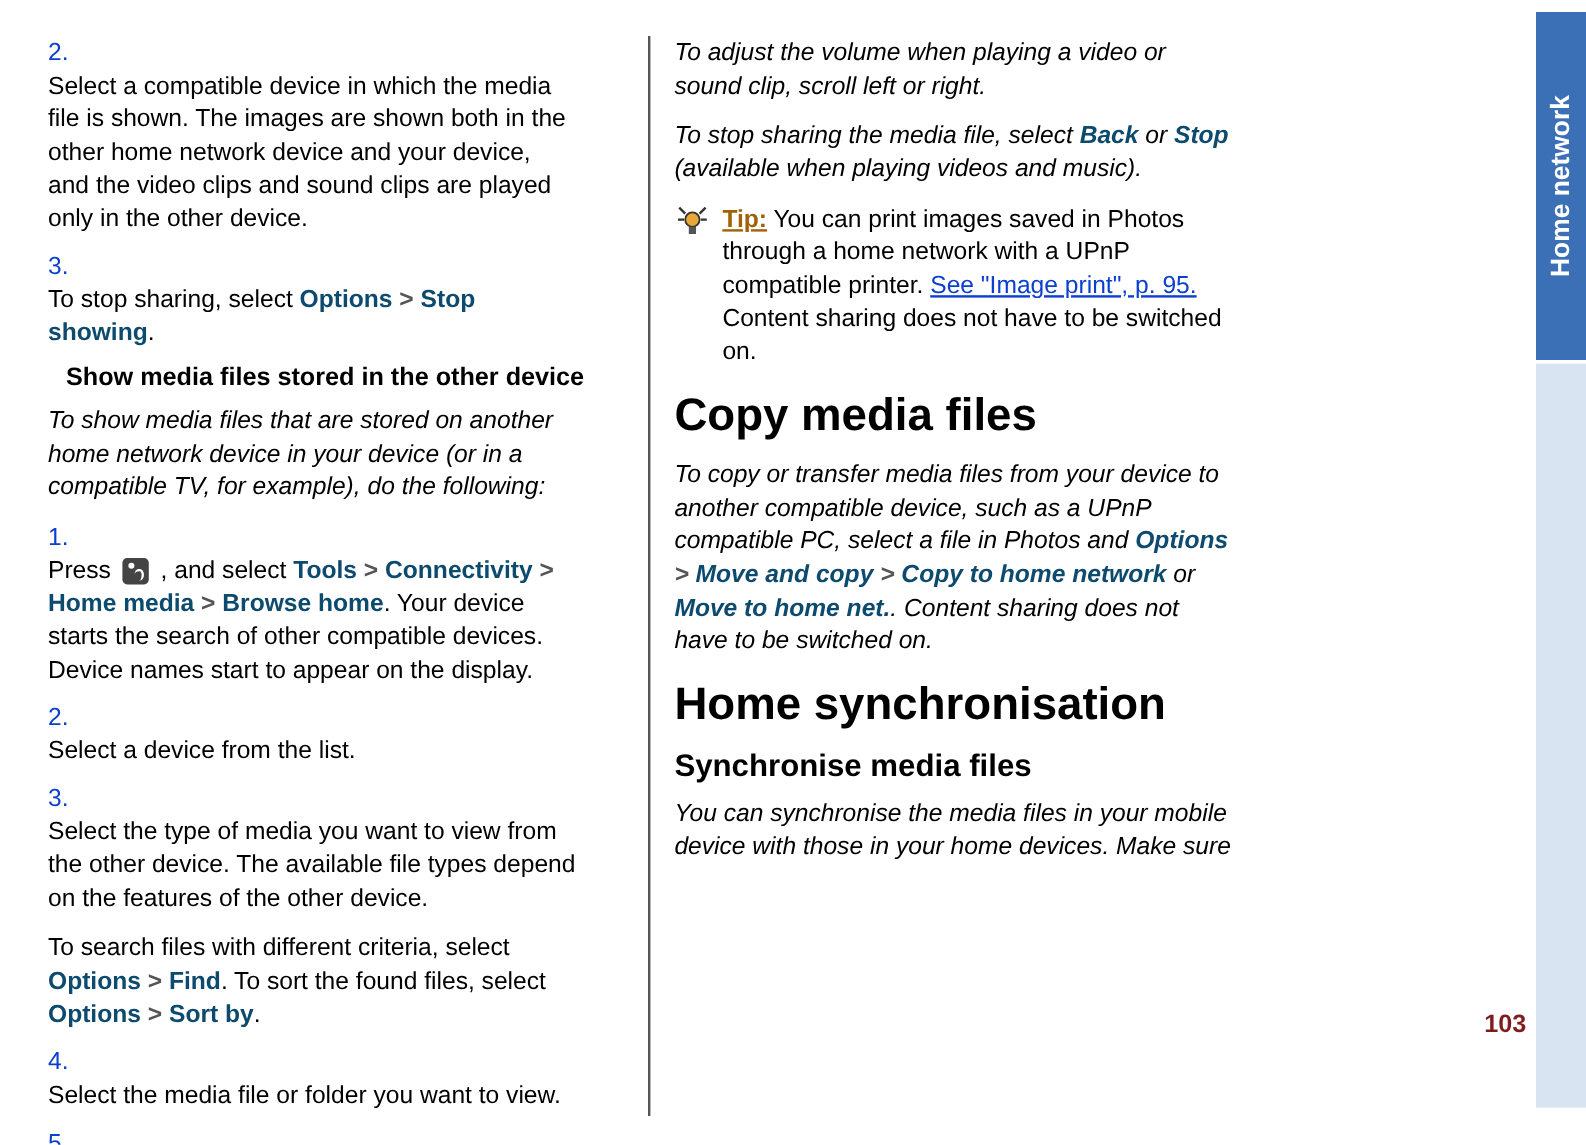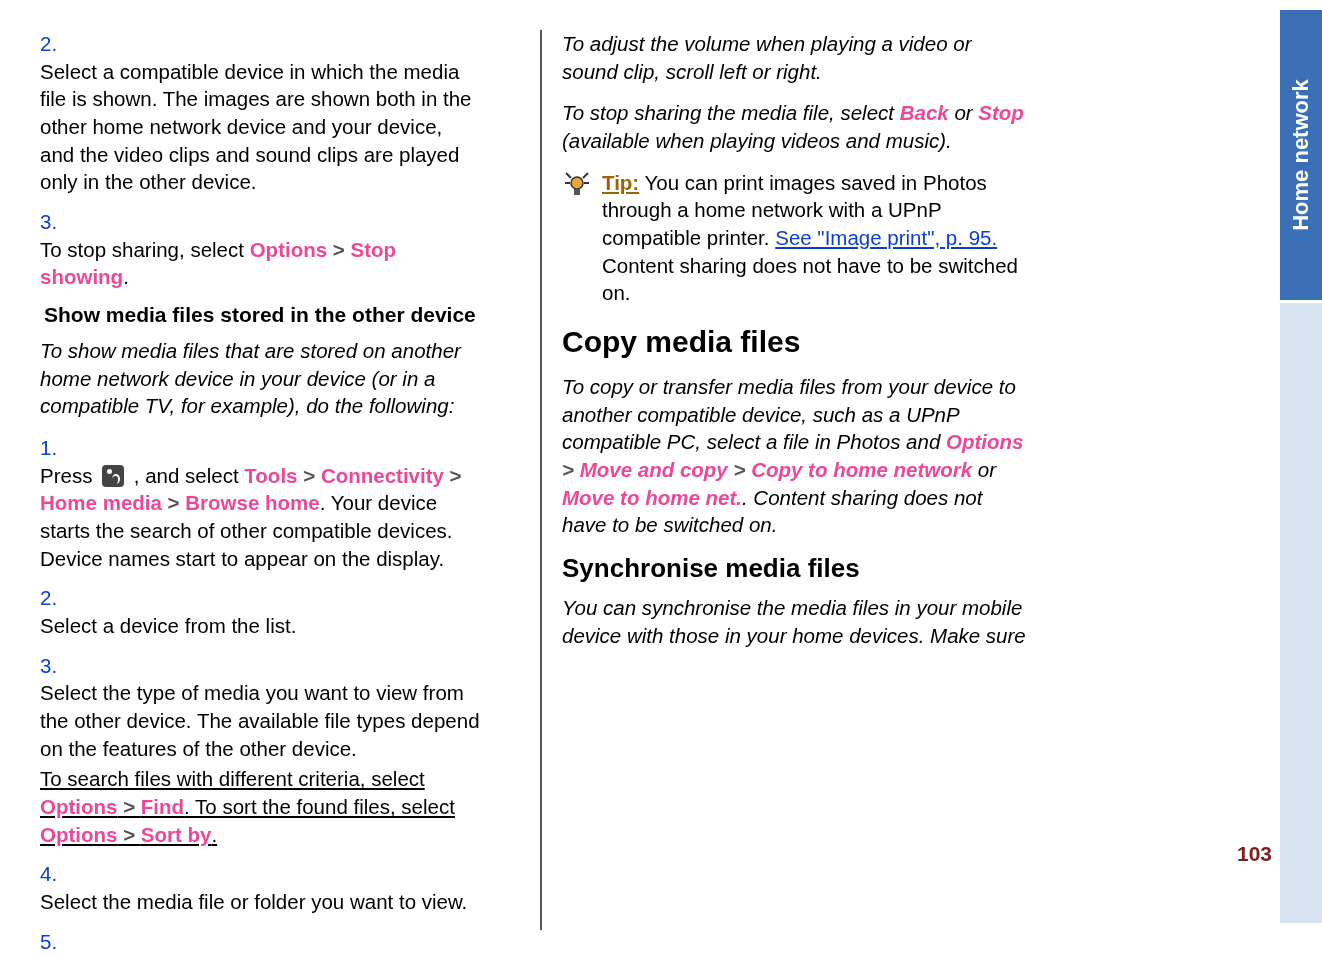--- a/index.html
+++ b/index.html
@@ -23,24 +23,24 @@
   .divider {
     width: 2px;
     background: #555;
     height: 900px;
   }
   ol { list-style: none; }
   .num { color: #0a3fcf; font-weight: normal; display: inline-block; width: 28px; vertical-align: top; }
   .litxt { display: inline-block; width: 440px; vertical-align: top; }
   li { margin-bottom: 12px; font-size: 20.5px; line-height: 1.35; }
   p { font-size: 20.5px; line-height: 1.35; margin-bottom: 14px; font-style: italic; }
-  h1 { font-size: 30px; font-weight: bold; margin: 18px 0 14px 0; }
+  h1 { font-size: 38px; font-weight: bold; margin: 18px 0 14px 0; }
   h2 { font-size: 26px; font-weight: bold; margin: 10px 0 10px 0; }
-  h3 { font-size: 21px; font-weight: bold; margin: 10px 0 10px 4px; }
-  .b { font-weight: bold; color: #ec4899; }
+  h3 { font-size: 21px; font-weight: bold; margin: 10px 0 10px 15px; }
+  .b { font-weight: bold; color: #0c4a6e; }
   .bk { font-weight: bold; color: #a16207; text-decoration: underline; }
   .link { color: #0a3fcf; text-decoration: underline; }
   .sep { color: #555; font-weight: bold; }
   .indent { padding-left: 36px; margin-top: 8px; }
   .tip-row { display: flex; gap: 10px; margin-bottom: 12px; }
   .tip-icon { width: 30px; flex-shrink: 0; font-size: 20px; line-height: 1.1; text-align: center; color: #555;}
   .tip-body { flex: 1; font-size: 20.5px; line-height: 1.35; }
   .key-icon {
     display: inline-block;
     width: 22px; height: 22px;
@@ -139,21 +139,21 @@
         </span>
       </li>
       <li>
         <span class="num">2.</span>
         <span class="litxt">Select a device from the list.</span>
       </li>
       <li>
         <span class="num">3.</span>
         <span class="litxt">
           <span>Select the type of media you want to view from the other device. The available file types depend on the features of the other device.</span>
-          <div class="indent" style="padding-left:0; margin-top:3px;text-decoration:underline;">
+          <div class="indent" style="padding-left:0; margin-top:14px;">
             <span>To search files with different criteria, select </span><span class="b">Options</span><span class="sep"> &gt; </span><span class="b">Find</span><span>. To sort the found files, select </span><span class="b">Options</span><span class="sep"> &gt; </span><span class="b">Sort by</span><span>.</span>
           </div>
         </span>
       </li>
       <li>
         <span class="num">4.</span>
         <span class="litxt">Select the media file or folder you want to view.</span>
       </li>
       <li>
         <span class="num">5.</span>
@@ -185,16 +185,17 @@
       <div class="tip-body">
         <span class="bk">Tip:</span><span> You can print images saved in Photos through a home network with a UPnP compatible printer. </span><a href="#" class="link">See "Image print", p. 95.</a><span> Content sharing does not have to be switched on.</span>
       </div>
     </div>
 
     <h1>Copy media files</h1>
     <p>
       <span>To copy or transfer media files from your device to another compatible device, such as a UPnP compatible PC, select a file in Photos and </span><span class="b">Options</span><span class="sep"> &gt; </span><span class="b">Move and copy</span><span class="sep"> &gt; </span><span class="b">Copy to home network</span><span> or </span><span class="b">Move to home net.</span><span>. Content sharing does not have to be switched on.</span>
     </p>
 
+    <h1>Home synchronisation</h1>
     <h2>Synchronise media files</h2>
     <p>You can synchronise the media files in your mobile device with those in your home devices. Make sure</p>
   </div>
 </div>
 
 </body></html>

